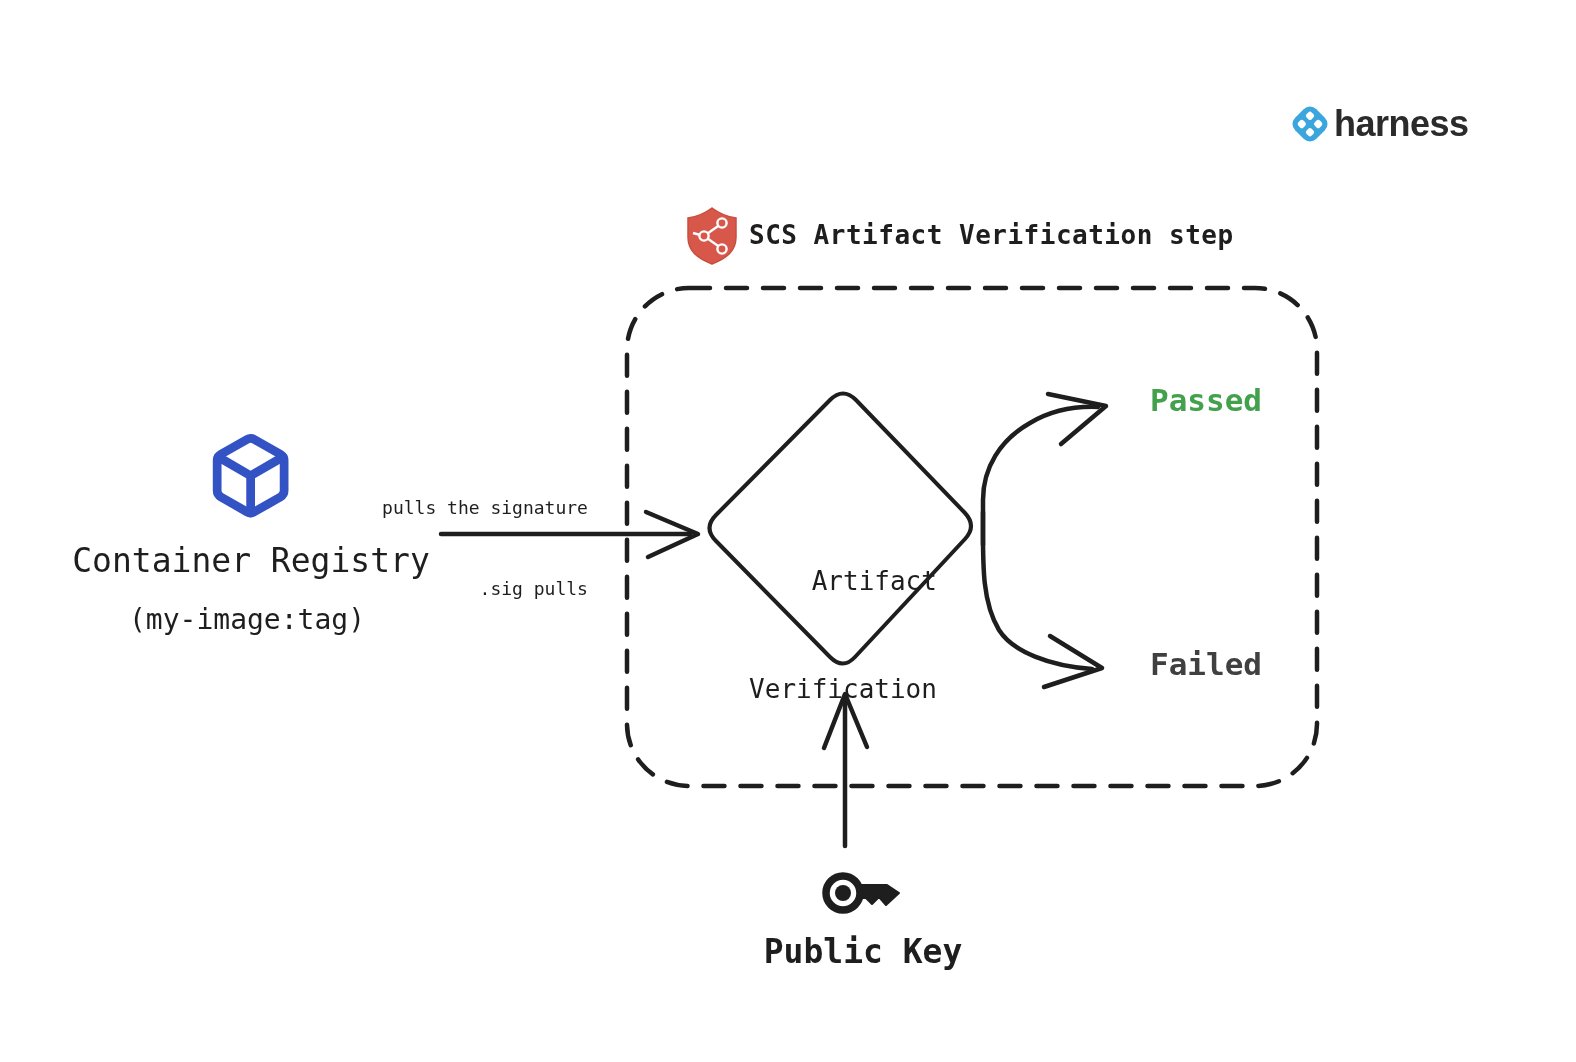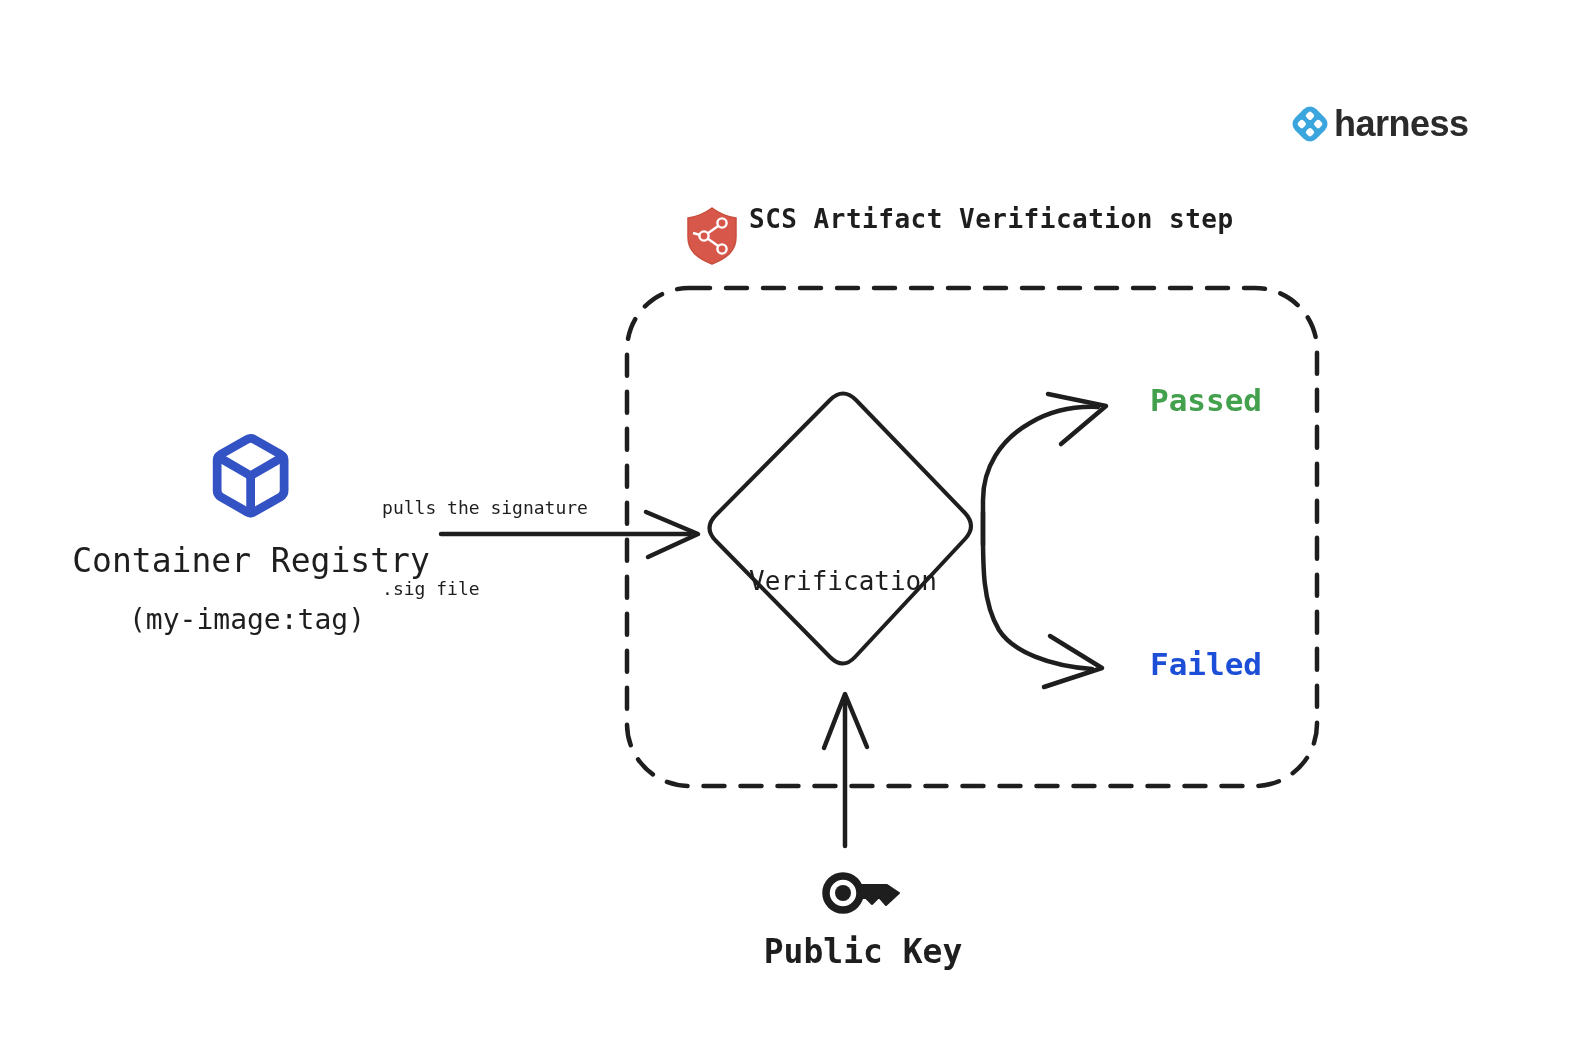--- a/index.html
+++ b/index.html
@@ -5,29 +5,29 @@
   html,body{margin:0;padding:0;background:#ffffff;}
   .canvas{
     position:relative;
     width:1576px;height:1062px;
     background:#ffffff;
     overflow:hidden;
     font-family:"DejaVu Sans Mono", monospace;
     color:#1e1e1e;
   }
   .abs{position:absolute;white-space:pre;}
-  .center{transform:translateX(-50%);text-align:left;}
+  .center{transform:translateX(-50%);text-align:right;}
   .title-label{font-size:26px;font-weight:bold;letter-spacing:.5px;}
   .registry-label{font-size:33px;font-weight:400;}
   .registry-tag{font-size:28px;font-weight:500;}
   .edge-label{font-size:18px;font-weight:500;line-height:27px;}
   .diamond-label{font-size:26px;font-weight:500;line-height:36px;}
   .outcome{font-size:31px;font-weight:bold;}
   .outcome-passed{color:#43a04d;text-align:right;}
-  .outcome-failed{color:#1d4ed8;}
+  .outcome-failed{color:#404040;}
   .publickey-label{font-size:33px;font-weight:600;}
   .brand-word{
     font-family:"Liberation Sans", sans-serif;
     font-size:36px;font-weight:bold;color:#2b2b2b;letter-spacing:-.5px;text-align:center;
   }
   svg{position:absolute;left:0;top:0;}
 </style>
 </head>
 <body>
 
@@ -95,32 +95,33 @@
         <rect x="-9.4" y="-9.4" width="7.2" height="7.2" rx="2.4"></rect>
         <rect x="2.2" y="-9.4" width="7.2" height="7.2" rx="2.4"></rect>
         <rect x="-9.4" y="2.2" width="7.2" height="7.2" rx="2.4"></rect>
         <rect x="2.2" y="2.2" width="7.2" height="7.2" rx="2.4"></rect>
       </g>
     </g>
   </svg>
 
   <div class="abs brand-word" style="left:1334px;top:103px;">harness</div>
 
-  <div class="abs title-label" style="left:749px;top:204px;">SCS Artifact Verification step</div>
+  <div class="abs title-label" style="left:749px;top:220px;">SCS Artifact Verification step</div>
 
   <div class="abs registry-label center" style="left:251px;top:541px;">Container Registry</div>
 
   <div class="abs registry-tag center" style="left:247px;top:603px;">(my-image:tag)</div>
 
   <div class="abs edge-label center" style="left:485px;top:440px;">
     <div>pulls the signature</div>
-    <div>.sig file</div>
+    <div>.sig pulls</div>
   </div>
 
   <div class="abs diamond-label center" style="left:843px;top:491px;">
+    <div>Artifact</div>
     <div>Verification</div>
   </div>
 
   <div class="abs outcome outcome-passed" style="left:1150px;top:382px;">Passed</div>
 
   <div class="abs outcome outcome-failed" style="left:1150px;top:646px;">Failed</div>
 
   <div class="abs publickey-label center" style="left:863px;top:932px;">Public Key</div>
 
 </div>

